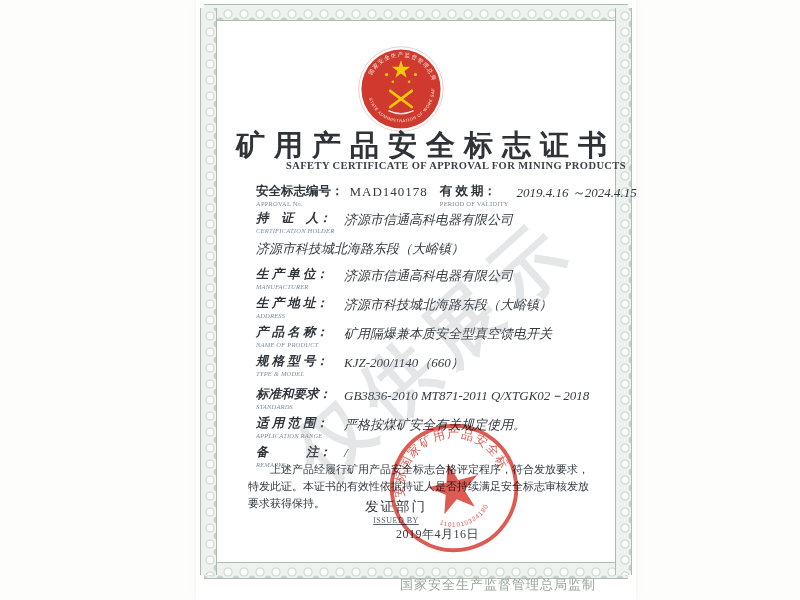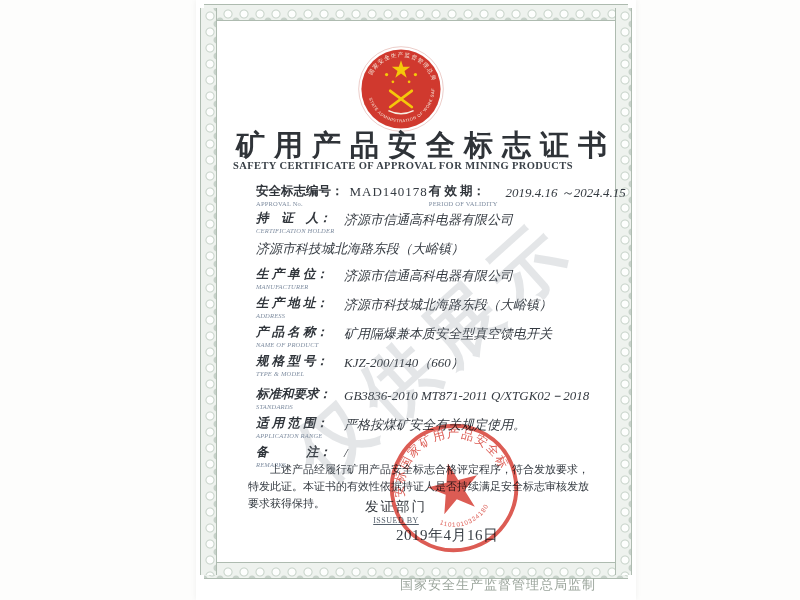--- a/index.html
+++ b/index.html
@@ -29,50 +29,50 @@
     border-left:1px solid #aebbb0; border-right:1px solid #aebbb0; }
   .band-top { top:4px; } .band-bottom { bottom:21px; }
   .band-left { left:4px; } .band-right { right:4px; }
 
   
   .emblem { position:absolute; left:160px; top:44px; width:90px; height:90px; }
 
   
   .title { position:absolute; left:0; top:126px; width:420px; text-align:right;
     font-size:29px; font-weight:bold; letter-spacing:9px; color:#2f3338; }
-  .subtitle { position:absolute; left:0; top:160px; width:414px; text-align:center;
+  .subtitle { position:absolute; left:16px; top:160px; width:414px; text-align:right;
     font-size:10.5px; font-weight:bold; letter-spacing:0.4px; color:#3a4148; }
 
   
   .meta { position:absolute; left:60px; top:183px; width:350px; display:flex; }
   .meta .cell { position:relative; }
   .lab-zh { font-size:12.5px; font-weight:bold; color:#30353b; white-space:nowrap; }
   .lab-en { font-size:6.5px; color:#7f8da0; letter-spacing:0.2px; white-space:nowrap; margin-top:0px;
     font-family:"Liberation Serif","DejaVu Serif",serif; }
   .val { font-size:13px; color:#343a41; white-space:nowrap; }
   .meta .val { padding-top:1px; }
-  .meta-approval-val { margin-left:6px; margin-right:1px; letter-spacing:1px; }
+  .meta-approval-val { margin-left:6px; margin-right:12px; letter-spacing:1px; }
   .meta-validity-val { margin-left:8px;font-style:italic; }
 
   
   .fields { position:absolute; left:60px; top:210px; width:360px; }
   .frow { display:flex; align-items:flex-start; margin-bottom:5px; min-height:21.5px;font-style:italic; }
   .frow.gap { margin-top:9px; }
   .frow .labels { width:88px; flex:none; }
   .frow .val { padding-top:1px; white-space:normal; }
 
   
   .declaration { position:absolute; left:52px; top:461px; width:346px;
     font-size:11px; line-height:17px; color:#343a41; text-indent:2em; }
 
   
   .issued { position:absolute; left:140px; top:498px; width:120px; text-align:center; }
   .issued .zh { font-size:13.5px; color:#30353b; letter-spacing:2px; }
   .issued .en { font-size:8px; color:#55606c; letter-spacing:0.5px;text-decoration:underline; }
-  .issue-date { position:absolute; left:200px; top:526px; font-size:15px; color:#3a4047; letter-spacing:0.5px; }
+  .issue-date { position:absolute; left:200px; top:526px; font-size:12px; color:#3a4047; letter-spacing:0.5px; }
 
   
   .seal { position:absolute; left:190px; top:420px; width:136px; height:136px;
     opacity:0.88; mix-blend-mode:multiply; transform:rotate(-14deg); }
 
   
   .watermark { position:absolute; left:30px; top:300px; width:420px; text-align:center;
     font-size:74px; letter-spacing:12px; color:rgba(130,140,150,0.22); font-weight:bold;
     transform:rotate(-42deg); transform-origin:center; pointer-events:none; white-space:nowrap; }
 

